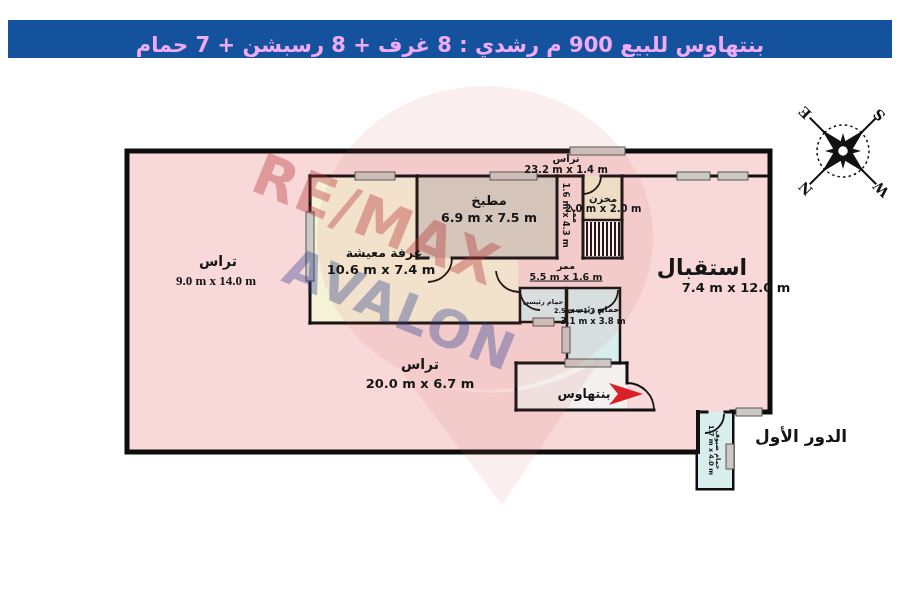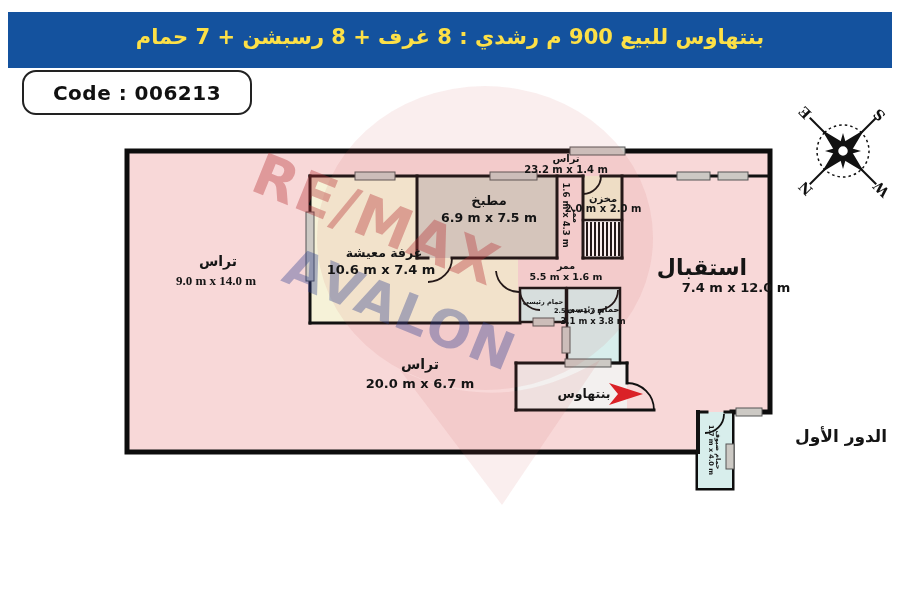--- a/index.html
+++ b/index.html
@@ -1,42 +1,41 @@
 <!DOCTYPE html>
 <html><head>
 <meta charset="utf-8">
 <style>
   html,body{margin:0;padding:0;background:#fff;}
   #stage{position:relative;width:900px;height:599px;background:#fff;overflow:hidden;
          font-family:"DejaVu Sans",sans-serif;}
-  #hdr{position:absolute;left:8px;top:12px;width:884px;height:56px;background:#14529e;
-       color:#fde047;font-weight:bold;font-size:21px;line-height:50px;text-align:center;direction:rtl;}
+  #hdr{position:absolute;left:8px;top:20px;width:884px;height:38px;background:#14529e;
+       color:#f0abfc;font-weight:bold;font-size:21px;line-height:50px;text-align:center;direction:rtl;}
   #codebox{position:absolute;left:22px;top:70px;width:226px;height:41px;border:2px solid #222;
        border-radius:14px;display:flex;align-items:center;justify-content:center;
        font-size:20px;font-weight:bold;color:#111;letter-spacing:.5px;}
   svg{position:absolute;left:0;top:0;}
   .lbl{position:absolute;transform:translate(-50%,-50%);text-align:center;white-space:nowrap;
        color:#151515;font-weight:bold;line-height:1.15;}
   .rot{transform:translate(-50%,-50%) rotate(90deg);}
   .wm{position:absolute;font-weight:bold;letter-spacing:2px;pointer-events:none;
       transform:rotate(22deg);transform-origin:left top;font-style:normal;}
   #wmred{left:268px;top:140px;font-size:57px;color:#b73438;opacity:.38;}
   #wmblue{left:298px;top:236px;font-size:52px;color:#2b3d8f;opacity:.36;}
   .s16{font-size:22px;} .s14{font-size:14px;} .s13{font-size:13px;} .s12{font-size:12.5px;} .s10{font-size:10px;} .s9{font-size:9.5px;} .s8{font-size:8.5px;}
   .s7{font-size:10px;} .s65{font-size:6.5px;}
   .ar{direction:rtl;}
-  #floorlbl{font-size:17px;margin-left:40px;}
+  #floorlbl{font-size:17px;}
 </style>
 </head>
 <body>
 
 <div id="stage">
 
   <div id="hdr" style="background: rgb(20, 82, 158);">بنتهاوس للبيع 900 م رشدي  :  8 غرف + 8 رسبشن + 7 حمام</div>
-  <div id="codebox">Code : 006213</div>
 
   <svg width="900" height="599" viewBox="0 0 900 599">
 
     <polygon points="127,151 770,151 770,412 732,412 732,488 698,488 698,452 127,452" fill="#f8d8d8" stroke="#0d0d0d" stroke-width="5" stroke-linejoin="miter"></polygon>
 
     <g>
       <rect x="310" y="176" width="107" height="147" fill="#f6f2d8"></rect>
       <rect x="417" y="258" width="101" height="65" fill="#f6f2d8"></rect>
       <rect x="417" y="176" width="140" height="82" fill="#d6d2c7"></rect>
       <rect x="583" y="176" width="39" height="44" fill="#f2ecd2"></rect>
@@ -152,21 +151,21 @@
 
   <div class="lbl rot" style="left:570px;top:215px;">
     <div class="s8 ar">ممر</div>
     <div class="s8">1.6 m x 4.3 m</div>
   </div>
 
   <div class="lbl s7 ar" style="left:603px;top:199px;">مخزن</div>
   <div class="lbl s7" style="left:603px;top:209px;">2.0 m x 2.0 m</div>
 
   <div class="lbl s9 ar" style="left:566px;top:266px;">ممر</div>
-  <div class="lbl s9" style="left:566px;top:277px;">5.5 m x 1.6 m</div>
+  <div class="lbl s9" style="left:566px;top:277px;text-decoration:underline;">5.5 m x 1.6 m</div>
 
   <div class="lbl s65 ar" style="left:543px;top:303px;">حمام رئيسي</div>
   <div class="lbl s65" style="left:543px;top:312px;margin-left:36px;">2.5 m x 1.7 m</div>
 
   <div class="lbl s8 ar" style="left:593px;top:310px;">حمام رئيسي</div>
   <div class="lbl s8" style="left:593px;top:322px;">3.1 m x 3.8 m</div>
 
   <div class="lbl s16 ar" style="left:702px;top:268px;">استقبال</div>
   <div class="lbl s13" style="left:700px;top:288px;margin-left:36px;">7.4 m x 12.0 m</div>
 

